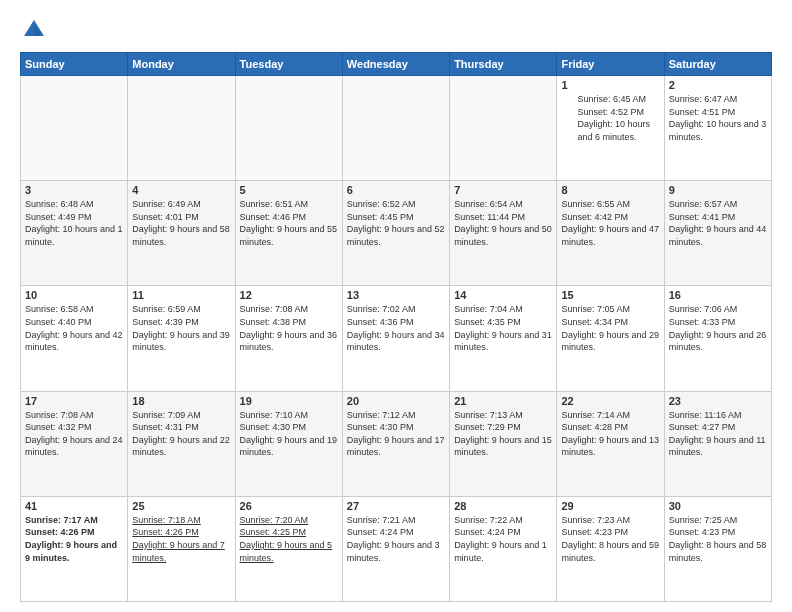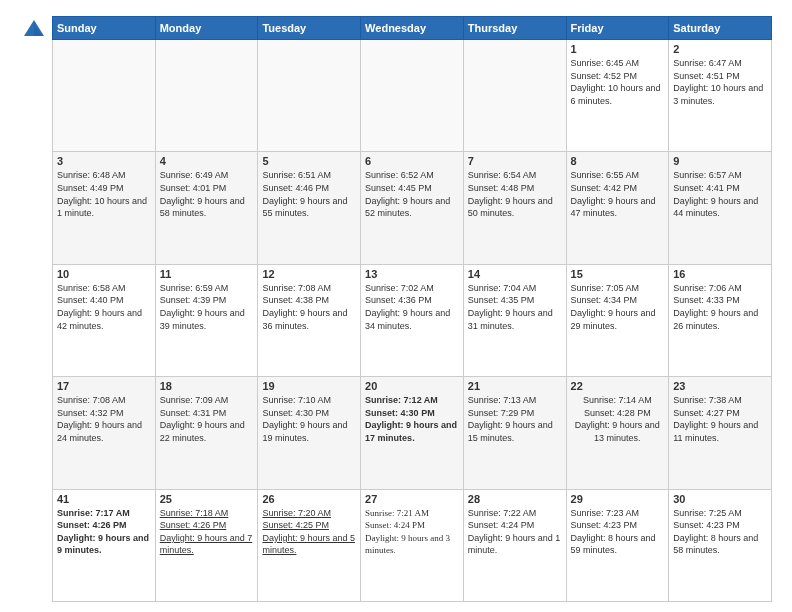--- a/index.html
+++ b/index.html
@@ -8,21 +8,21 @@
       background: #fff;
       width: 792px;
       height: 612px;
       overflow: hidden;
     }
     .page {
       width: 792px;
       height: 612px;
       padding: 16px 20px 10px 20px;
       display: flex;
-      flex-direction: row;
+      flex-direction: column;
     }
     .header {
       display: flex;
       align-items: flex-start;
       justify-content: space-between;
       margin-bottom: 8px;
     }
     .logo {
       display: flex;
       align-items: center;
@@ -144,21 +144,21 @@
     </thead>
     <tbody id="calendar-body">
     <tr class="row-odd">
           <td class="empty-cell"></td>
           <td class="empty-cell"></td>
           <td class="empty-cell"></td>
           <td class="empty-cell"></td>
           <td class="empty-cell"></td>
           <td>
             <span class="day-num">1</span>
-            <div class="day-info" style="white-space: pre-line;">Sunrise: 6:45 AM
+            <div class="day-info" style="white-space: pre-line; margin-left: 16px;">Sunrise: 6:45 AM
 Sunset: 4:52 PM
 Daylight: 10 hours and 6 minutes.</div>
           </td>
           <td>
             <span class="day-num">2</span>
             <div class="day-info" style="white-space: pre-line;">Sunrise: 6:47 AM
 Sunset: 4:51 PM
 Daylight: 10 hours and 3 minutes.</div>
           </td>
         </tr>
@@ -183,21 +183,21 @@
           </td>
           <td>
             <span class="day-num">6</span>
             <div class="day-info" style="white-space: pre-line;">Sunrise: 6:52 AM
 Sunset: 4:45 PM
 Daylight: 9 hours and 52 minutes.</div>
           </td>
           <td>
             <span class="day-num">7</span>
             <div class="day-info" style="white-space: pre-line;">Sunrise: 6:54 AM
-Sunset: 4:48 PM
+Sunset: 11:44 PM
 Daylight: 9 hours and 50 minutes.</div>
           </td>
           <td>
             <span class="day-num">8</span>
             <div class="day-info" style="white-space: pre-line;">Sunrise: 6:55 AM
 Sunset: 4:42 PM
 Daylight: 9 hours and 47 minutes.</div>
           </td>
           <td>
             <span class="day-num">9</span>
@@ -264,39 +264,39 @@
 Daylight: 9 hours and 22 minutes.</div>
           </td>
           <td>
             <span class="day-num">19</span>
             <div class="day-info" style="white-space: pre-line;">Sunrise: 7:10 AM
 Sunset: 4:30 PM
 Daylight: 9 hours and 19 minutes.</div>
           </td>
           <td>
             <span class="day-num">20</span>
-            <div class="day-info" style="white-space: pre-line; font-weight: bold;">Sunrise: 7:12 AM
+            <div class="day-info" style="white-space: pre-line;">Sunrise: 7:12 AM
 Sunset: 4:30 PM
 Daylight: 9 hours and 17 minutes.</div>
           </td>
           <td>
             <span class="day-num">21</span>
             <div class="day-info" style="white-space: pre-line;">Sunrise: 7:13 AM
 Sunset: 7:29 PM
 Daylight: 9 hours and 15 minutes.</div>
           </td>
           <td>
             <span class="day-num">22</span>
-            <div class="day-info" style="white-space: pre-line; text-align: center;">Sunrise: 7:14 AM
+            <div class="day-info" style="white-space: pre-line;">Sunrise: 7:14 AM
 Sunset: 4:28 PM
 Daylight: 9 hours and 13 minutes.</div>
           </td>
           <td>
             <span class="day-num">23</span>
-            <div class="day-info" style="white-space: pre-line;">Sunrise: 7:38 AM
+            <div class="day-info" style="white-space: pre-line;">Sunrise: 11:16 AM
 Sunset: 4:27 PM
 Daylight: 9 hours and 11 minutes.</div>
           </td>
         </tr>
         <tr class="row-odd">
           <td>
             <span class="day-num">41</span>
             <div class="day-info" style="white-space: pre-line; font-weight: bold;">Sunrise: 7:17 AM
 Sunset: 4:26 PM
 Daylight: 9 hours and 9 minutes.</div>
@@ -308,21 +308,21 @@
 Daylight: 9 hours and 7 minutes.</div>
           </td>
           <td>
             <span class="day-num">26</span>
             <div class="day-info" style="white-space: pre-line; text-decoration: underline;">Sunrise: 7:20 AM
 Sunset: 4:25 PM
 Daylight: 9 hours and 5 minutes.</div>
           </td>
           <td>
             <span class="day-num">27</span>
-            <div class="day-info" style="white-space: pre-line; font-family: Liberation Serif, serif;">Sunrise: 7:21 AM
+            <div class="day-info" style="white-space: pre-line;">Sunrise: 7:21 AM
 Sunset: 4:24 PM
 Daylight: 9 hours and 3 minutes.</div>
           </td>
           <td>
             <span class="day-num">28</span>
             <div class="day-info" style="white-space: pre-line;">Sunrise: 7:22 AM
 Sunset: 4:24 PM
 Daylight: 9 hours and 1 minute.</div>
           </td>
           <td>

